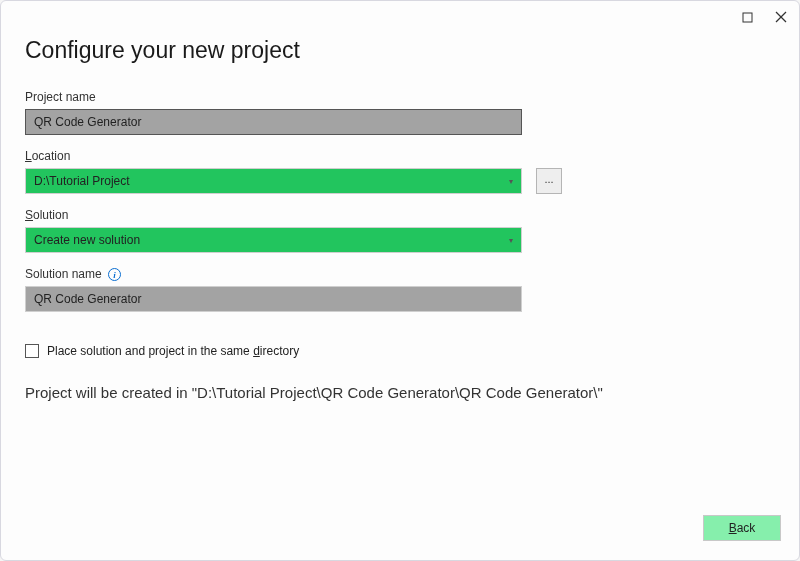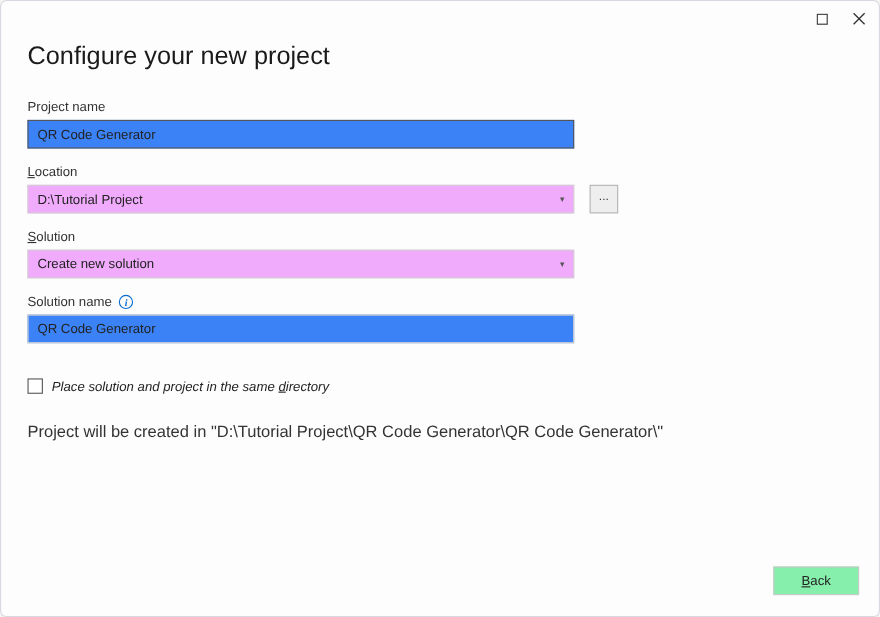--- a/index.html
+++ b/index.html
@@ -72,39 +72,39 @@
       font-size: 12px;
       color: #333;
       margin-bottom: 5px;
       display: block;
     }
     .underline { text-decoration: underline; }
     .text-input {
       width: 497px;
       height: 26px;
       border: 1px solid #555;
-      background: #3b82f6;
+      background: #a3a3a3;
       font-size: 12px;
       padding: 0 8px;
       color: #222;
       outline: none;
     }
     .text-input.light {
       border: 1px solid #cfcfcf;
     }
     .location-row {
       display: flex;
       align-items: center;
       gap: 14px;
     }
     .combo {
       width: 497px;
       height: 26px;
       border: 1px solid #cfcfcf;
-      background: #f0abfc;
+      background: #22c55e;
       display: flex;
       align-items: center;
       justify-content: space-between;
       padding: 0 8px;
       font-size: 12px;
       color: #222;
     }
     .combo .chev {
       font-size: 8px;
       color: #555;
@@ -136,21 +136,20 @@
       font-family: Georgia, serif;
       margin-left: 3px;
       vertical-align: middle;
     }
     .checkbox-row {
       display: flex;
       align-items: center;
       gap: 8px;
       margin-top: 32px;
       margin-bottom: 26px;
-      font-style: italic;
     }
     .checkbox {
       width: 14px;
       height: 14px;
       border: 1px solid #555;
       background: #fff;
     }
     .checkbox-label {
       font-size: 12px;
       color: #222;

